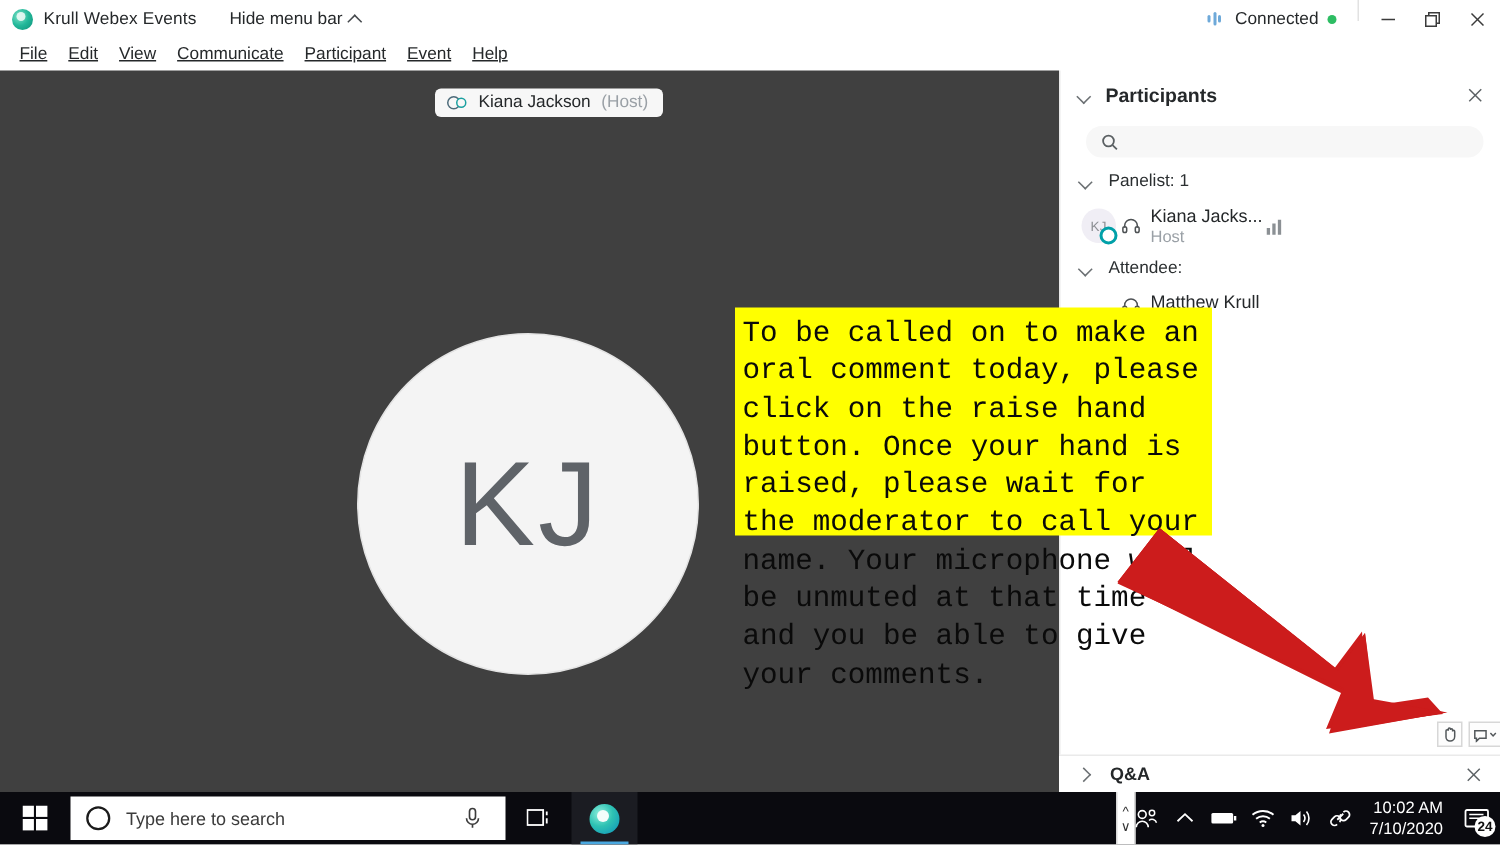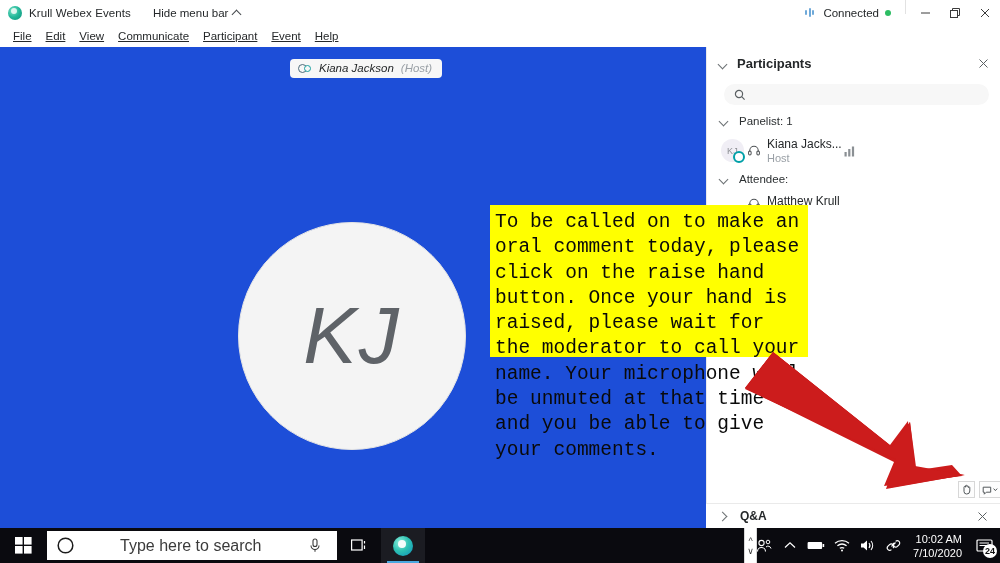--- a/index.html
+++ b/index.html
@@ -64,21 +64,21 @@
     background: #ffffff; display: flex; align-items: center; padding-left: 6px;
   }
   .menu-item {
     font-size: 11.5px; color: #25282a; padding: 2px 7px; cursor: default; white-space: nowrap;
   }
   .menu-item u { text-decoration: underline; }
 
   
   .stage {
     position: absolute; left: 0; top: 47px; width: 706px; height: 481px;
-    background: #1d4ed8; overflow: hidden; font-style: italic;
+    background: #404040; overflow: hidden;
   }
   .namepill {
     position: absolute; left: 290px; top: 12px;
     background: #f7f7f7; border-radius: 4px; padding: 3px 10px 4px 8px;
     display: flex; align-items: center; gap: 7px; font-size: 11.5px; color: #25282a;
   }
   .pill-host { color: #9aa0a6; }
   .vid-ico { width: 14px; height: 11px; position: relative; display: inline-block; }
   .vid-ico .b1 {
     position: absolute; left: 0; top: 1px; width: 9px; height: 9px;
@@ -204,21 +204,21 @@
     background: #0a0a0f; display: flex; align-items: center;
   }
   .start-btn {
     width: 46px; height: 35px; display: flex; align-items: center; justify-content: center;
     cursor: default;
   }
   .tb-search {
     width: 290px; height: 29px; background: #ffffff; display: flex; align-items: center;
     gap: 10px; padding: 0 10px; margin-left: 1px; position: relative;
   }
-  .tb-search-txt { font-size: 16px; color: #3b3b3b; margin-left: 36px; }
+  .tb-search-txt { font-size: 12px; color: #3b3b3b; }
   .tb-mic { position: absolute; right: 16px; top: 7px; }
   .tb-icon-btn {
     width: 44px; height: 35px; display: flex; align-items: center; justify-content: center;
     cursor: default;
   }
   .tb-app {
     width: 44px; height: 35px; display: flex; align-items: center; justify-content: center;
     position: relative; cursor: default; background: #1b1c22;
   }
   .tb-app::after {

